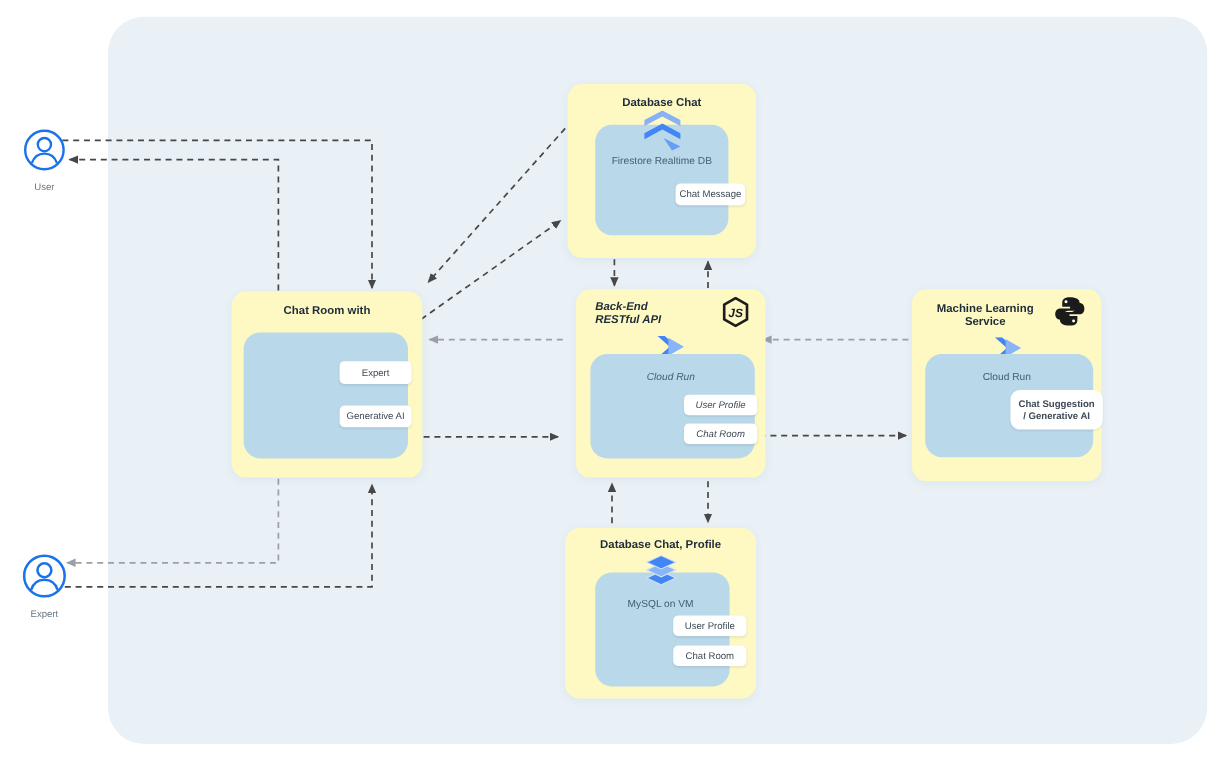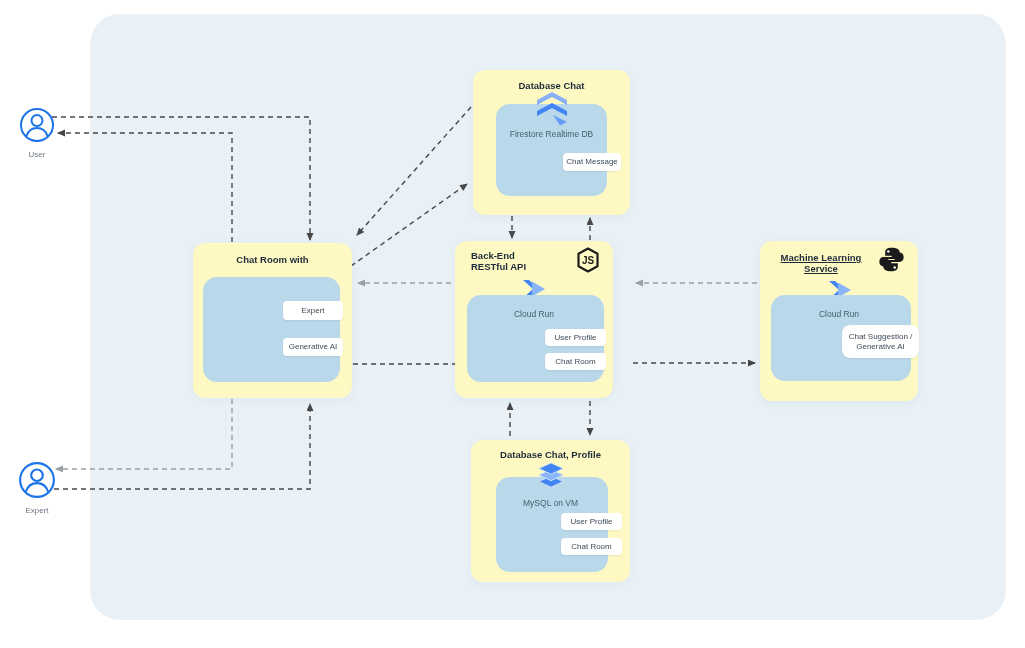--- a/index.html
+++ b/index.html
@@ -86,57 +86,57 @@
     <div class="chip" style="left:49px; top:83px; width:58px; height:18px;">Chat Message</div>
   </div>
 
   <div class="card" style="left:193px; top:243px; width:159px; height:155px;">
     <div class="card-title" style="left:0; top:11px; width:100%; text-align:center;">Chat Room with</div>
     <div class="node-box" style="left:10px; top:34px; width:137px; height:105px;"></div>
     <div class="chip" style="left:49px; top:58px; width:60px; height:19px;">Expert</div>
     <div class="chip" style="left:49px; top:95px; width:60px; height:18px;">Generative AI</div>
   </div>
 
-  <div class="card" style="left:455px; top:241px; width:158px; height:157px;">
+  <div class="card" style="left:480px; top:241px; width:158px; height:157px;font-style:italic;">
     <div class="card-title" style="left:16px; top:9px; line-height:11px;">
       <div>Back-End</div>
       <div>RESTful API</div>
     </div>
     <svg class="icon" style="left:121px; top:6px;" width="24" height="26" viewBox="0 0 24 26">
       <path d="M12,1.5 L21.5,6.8 V19.2 L12,24.5 L2.5,19.2 V6.8 Z" fill="none" stroke="#1c1c1c" stroke-width="2.2" stroke-linejoin="round"></path>
       <text x="12" y="17" font-size="10" font-weight="bold" text-anchor="middle" fill="#1c1c1c" font-family="Liberation Sans, sans-serif">JS</text>
     </svg>
     <svg class="icon" style="left:67px; top:39px;" width="24" height="18" viewBox="0 0 24 18">
       <path d="M1,0 L11,9 L1,18 L7,18 L17,9 L7,0 Z" fill="#4285f4"></path>
       <path d="M10,1.5 L23,9 L10,16.5 Z" fill="#8ab4f8"></path>
     </svg>
     <div class="node-box" style="left:12px; top:54px; width:137px; height:87px;"></div>
     <div class="service-label" style="left:0; top:68px;">Cloud Run</div>
     <div class="chip" style="left:49px; top:88px; width:61px; height:17px;">User Profile</div>
     <div class="chip" style="left:49px; top:112px; width:61px; height:17px;">Chat Room</div>
   </div>
 
   <div class="card" style="left:760px; top:241px; width:158px; height:160px;">
-    <div class="card-title" style="left:8px; top:11px; width:106px; text-align:center; line-height:11px;text-decoration:underline;">
+    <div class="card-title" style="left:8px; top:11px; width:106px; text-align:center; line-height:11px;">
       <div>Machine Learning</div>
       <div>Service</div>
     </div>
     <svg class="icon" style="left:118px; top:5px;" width="27" height="27" viewBox="0 0 24 24">
       <path d="M12,1.5 c-4.5,0 -5.6,1.9 -5.6,4.2 V8.6 h5.8 v1.2 H4.9 C2.6,9.8 1.2,11.6 1.2,14 c0,2.4 1.3,4.2 3.7,4.2 h2 v-2.6 c0,-2.3 1.9,-4.1 4.2,-4.1 h4.7 c1.9,0 3.5,-1.6 3.5,-3.5 V5.7 C19.3,3.2 17.1,1.5 12,1.5 z" fill="#1b1b1b"></path>
       <circle cx="9.2" cy="4.9" r="1.1" fill="#ffffff"></circle>
       <path d="M12,22.5 c4.5,0 5.6,-1.9 5.6,-4.2 V15.4 h-5.8 v-1.2 h7.3 c2.3,0 3.7,-1.8 3.7,-4.2 c0,-2.4 -1.3,-4.2 -3.7,-4.2 h-2 v2.6 c0,2.3 -1.9,4.1 -4.2,4.1 H8.2 c-1.9,0 -3.5,1.6 -3.5,3.5 v2.3 C4.7,20.8 6.9,22.5 12,22.5 z" fill="#1b1b1b"></path>
       <circle cx="14.8" cy="19.1" r="1.1" fill="#ffffff"></circle>
     </svg>
     <svg class="icon" style="left:68px; top:40px;" width="24" height="18" viewBox="0 0 24 18">
       <path d="M1,0 L11,9 L1,18 L7,18 L17,9 L7,0 Z" fill="#4285f4"></path>
       <path d="M10,1.5 L23,9 L10,16.5 Z" fill="#8ab4f8"></path>
     </svg>
     <div class="node-box" style="left:11px; top:54px; width:140px; height:86px;"></div>
     <div class="service-label" style="left:0; top:68px;">Cloud Run</div>
-    <div class="chip" style="left:41px; top:84px; width:77px; height:33px; border-radius:8px; padding:0 6px;">Chat Suggestion / Generative AI</div>
+    <div class="chip" style="left:41px; top:84px; width:77px; height:33px; border-radius:8px; padding:0 6px;font-weight:bold;">Chat Suggestion / Generative AI</div>
   </div>
 
   <div class="card" style="left:471px; top:440px; width:159px; height:142px;">
     <div class="card-title" style="left:0; top:9px; width:100%; text-align:center;">Database Chat, Profile</div>
     <div class="node-box" style="left:25px; top:37px; width:112px; height:95px;"></div>
     <svg class="icon" style="left:66px; top:22px;" width="28" height="28" viewBox="0 0 30 28">
       <polygon points="15,14 28,20 15,26 2,20" fill="#4285f4" stroke="#cfe3f0" stroke-width="1"></polygon>
       <polygon points="15,7 28,13 15,19 2,13" fill="#8ab4f8" stroke="#cfe3f0" stroke-width="1"></polygon>
       <polygon points="15,0 28,6 15,12 2,6" fill="#4285f4" stroke="#cfe3f0" stroke-width="1"></polygon>
     </svg>

